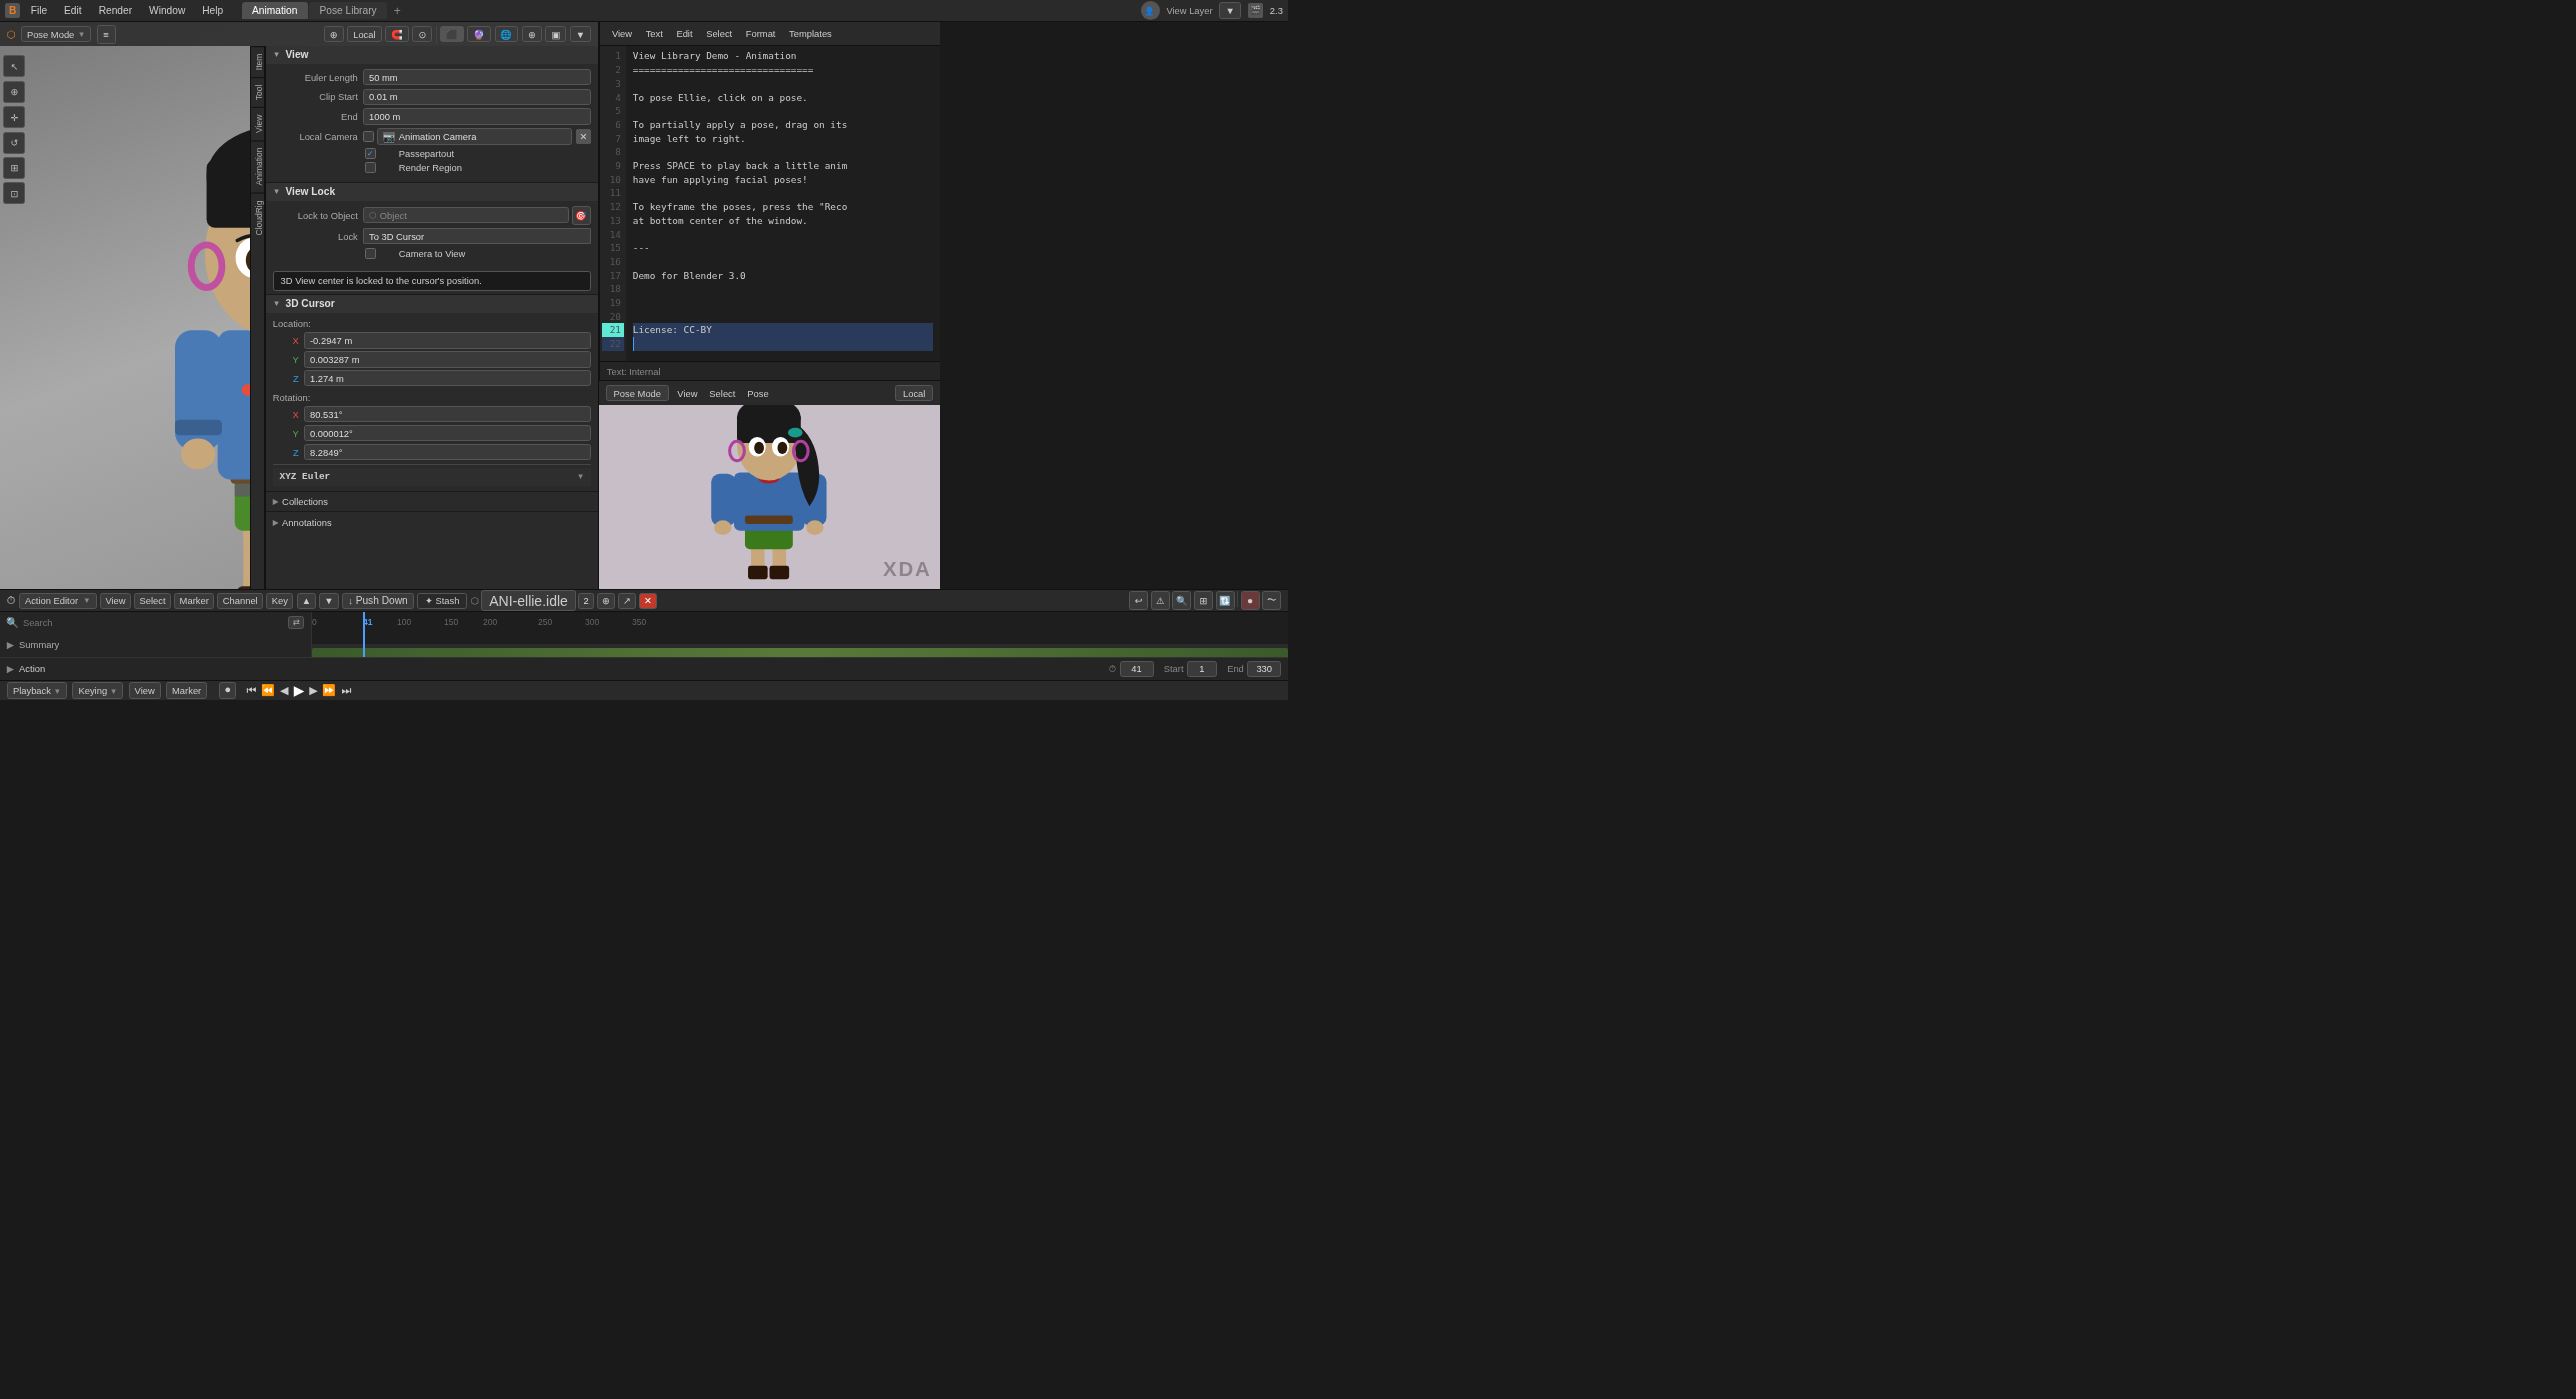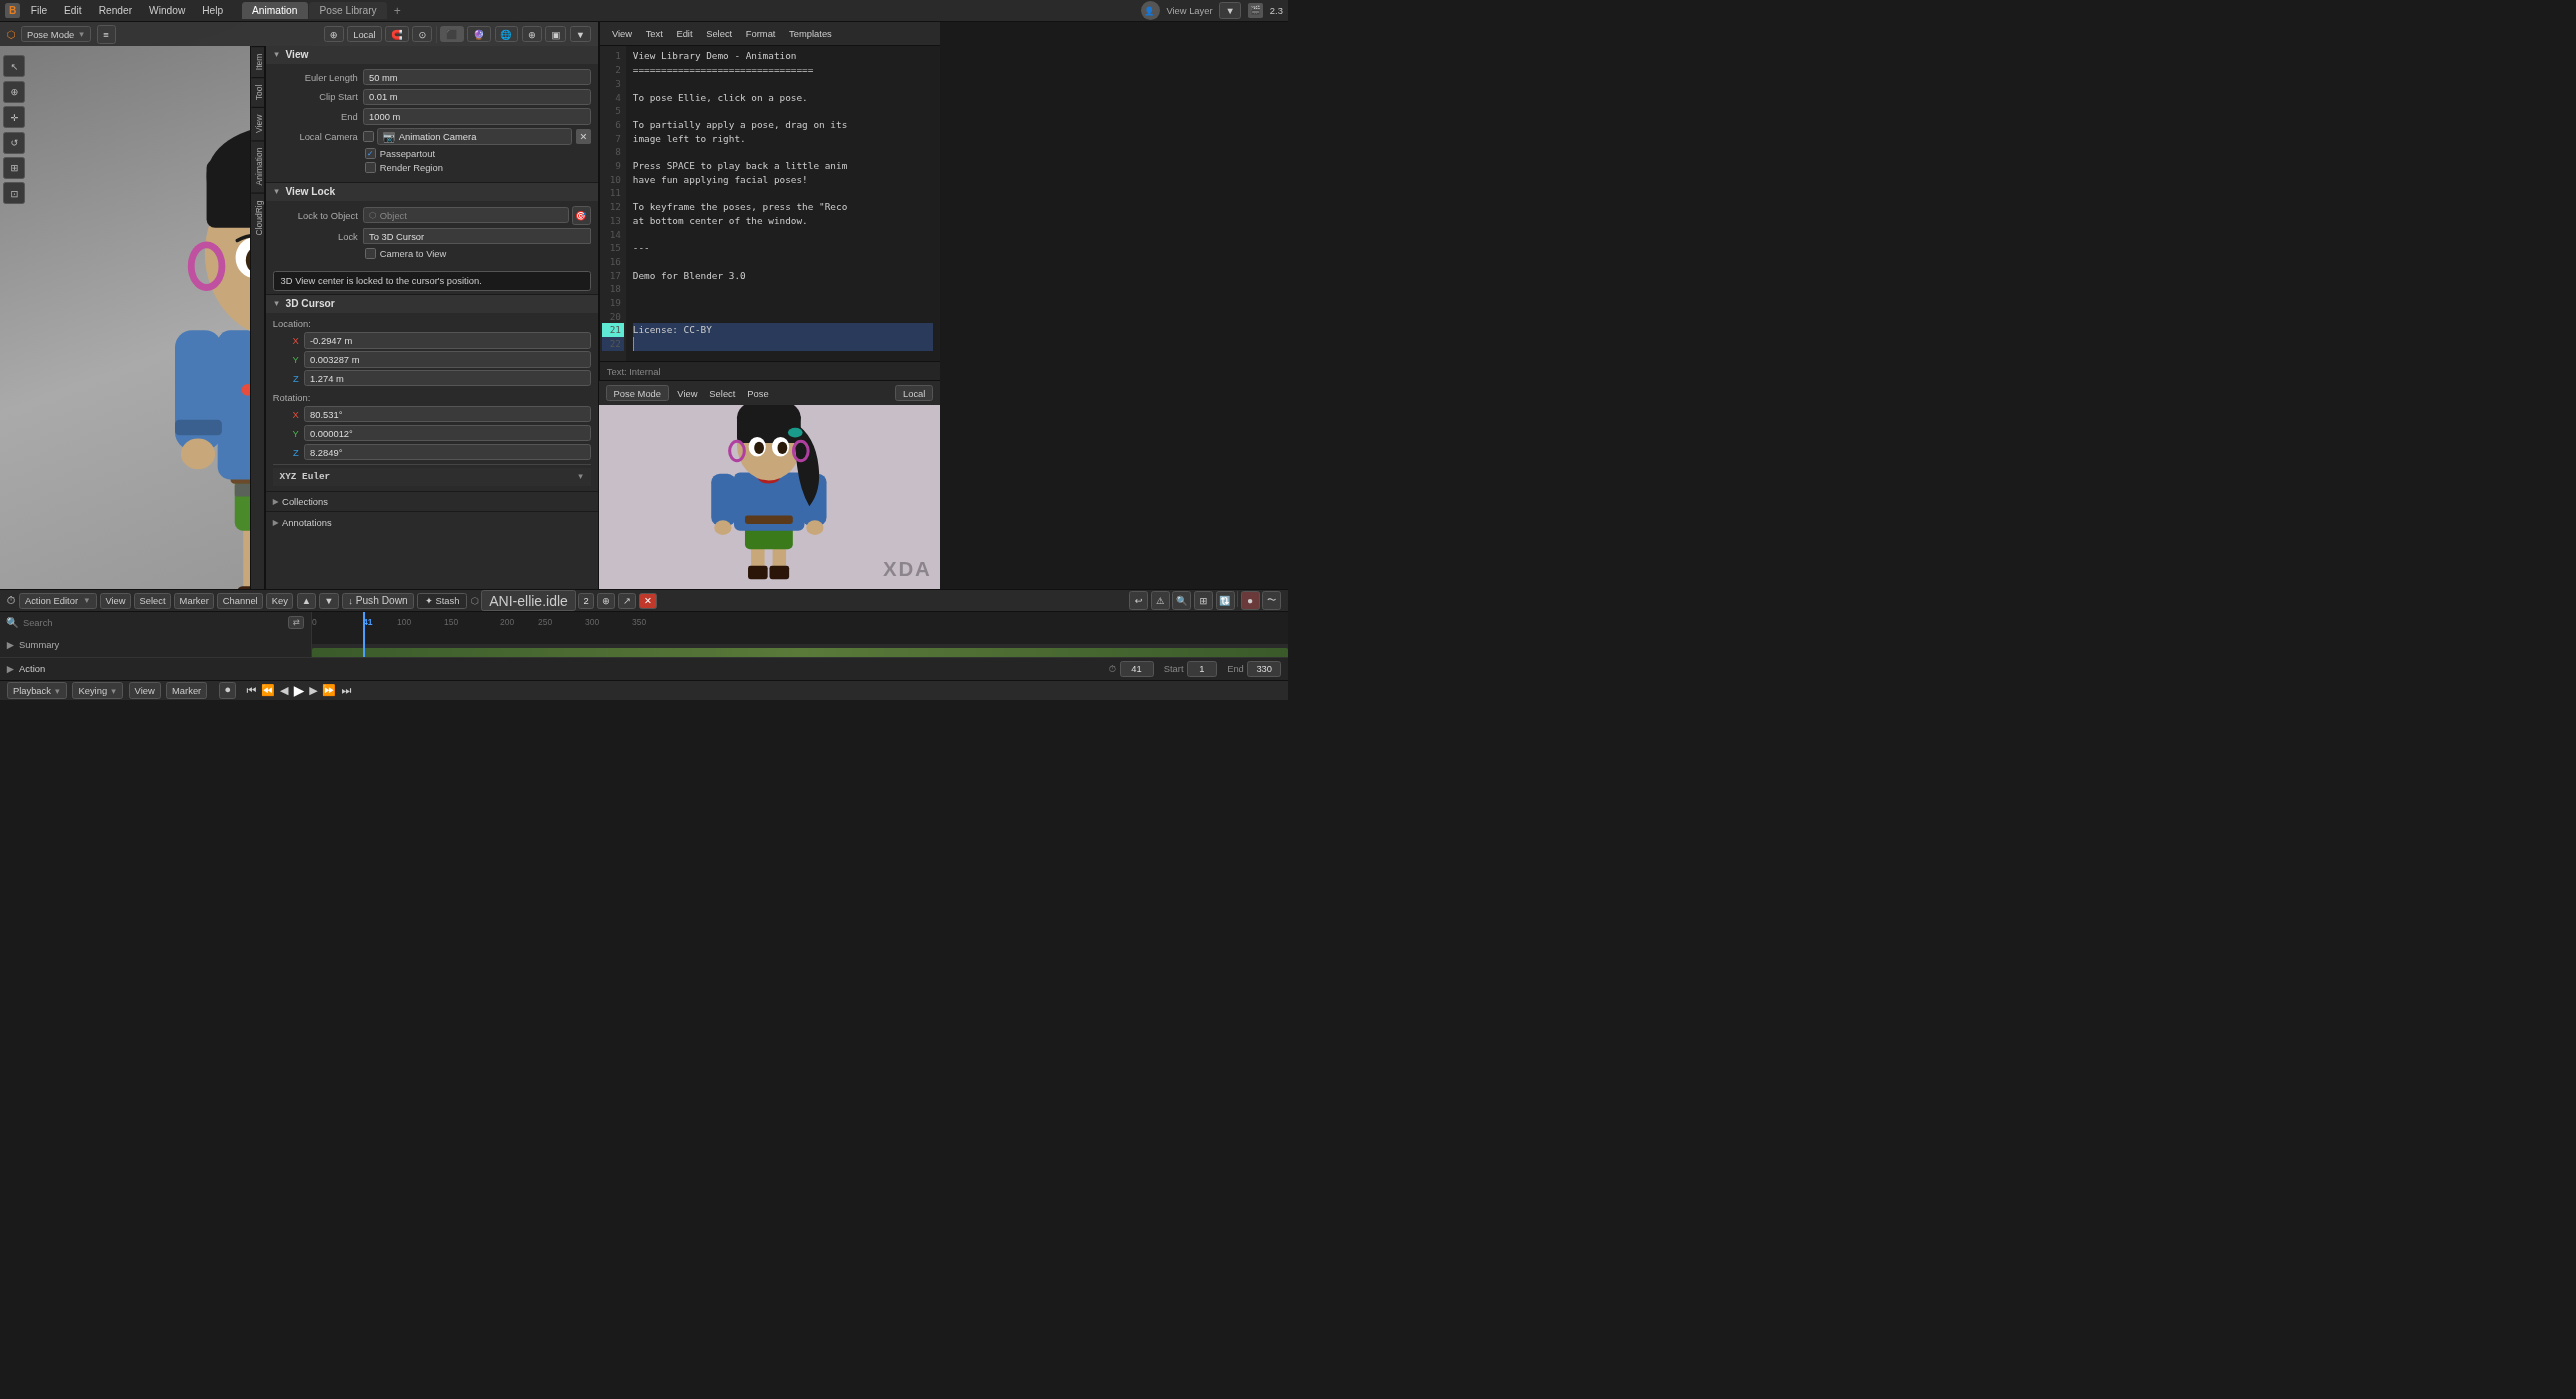--- a/index.html
+++ b/index.html
@@ -205,21 +205,21 @@
       gap: 3.4px;
     }
     .camera-icon {
       width: 12px; height: 8.5px;
       background: #666;
       border-radius: 0.9px;
     }
     .checkbox-row {
       display: flex;
       align-items: center;
-      gap: 4px;
+      gap: 23px;
       margin-bottom: 3.4px;
       padding-left: 92px;
     }
     .checkbox {
       width: 11px; height: 11px;
       background: #3a3a3a;
       border: 0.9px solid #666;
       border-radius: 1.7px;
       display: flex; align-items: center; justify-content: center;
       cursor: pointer;
@@ -1054,21 +1054,21 @@
         <input type="text" style="flex: 1 1 0%; background: transparent; border: none; outline: none; font-size: 9.4px; color: rgb(170, 170, 170);" placeholder="Search">
         <div style="background:#3a3a3a;border:0.9px solid #555;border-radius:2.6px;padding:0.9px 3.4px;cursor:pointer;font-size:8.5px;color:#aaa;">⇄</div>
       </div>
       <div style="flex:1;background:#1e1e1e;display:flex;align-items:center;position:relative;">
 
         <div style="position:absolute;top:0;left:0;right:0;bottom:0;display:flex;align-items:center;">
           <span style="position:absolute;left:0;font-size:8.5px;color:#666;">0</span>
           <span style="position:absolute;left:51px;font-size:8.5px;color:#4a9eff;font-weight:bold;">41</span>
           <span style="position:absolute;left:85px;font-size:8.5px;color:#666;">100</span>
           <span style="position:absolute;left:132px;font-size:8.5px;color:#666;">150</span>
-          <span style="position:absolute;left:188px;font-size:8.5px;color:#666;">200</span>
+          <span style="position:absolute;left:171px;font-size:8.5px;color:#666;">200</span>
           <span style="position:absolute;left:226px;font-size:8.5px;color:#666;">250</span>
           <span style="position:absolute;left:273px;font-size:8.5px;color:#666;">300</span>
           <span style="position:absolute;left:320px;font-size:8.5px;color:#666;">350</span>
         </div>
         <div style="position:absolute;top:0;bottom:0;left:51px;width:1.7px;background:#4a9eff;"></div>
       </div>
     </div>
 
     <div class="timeline-track">
       <div class="track-label-area">

